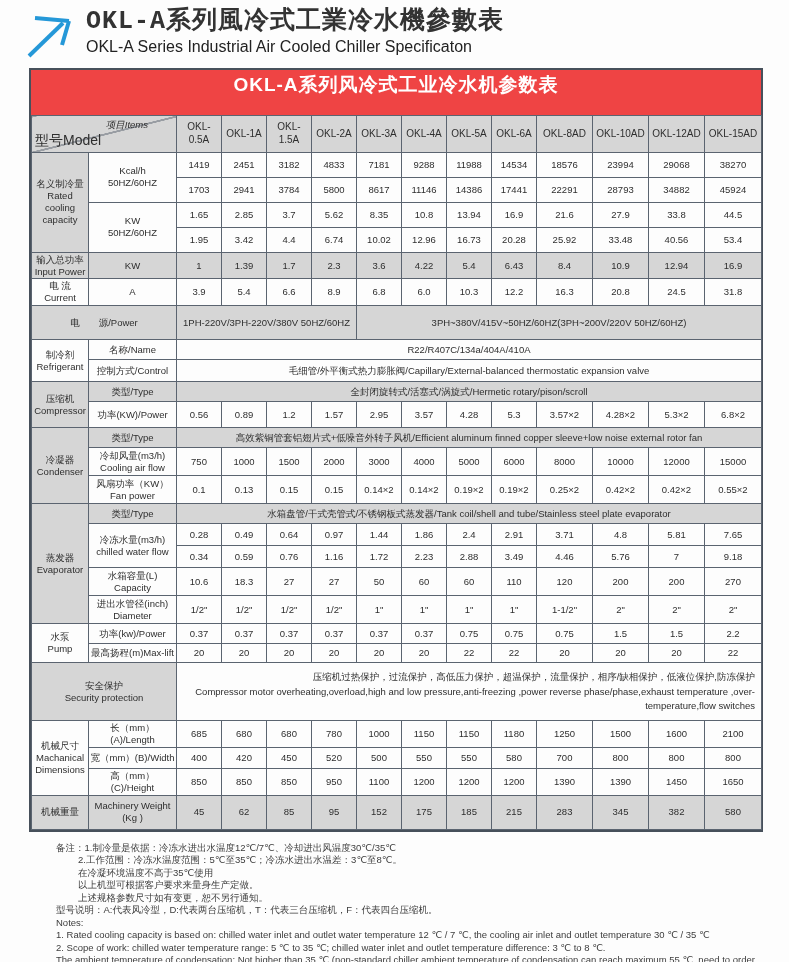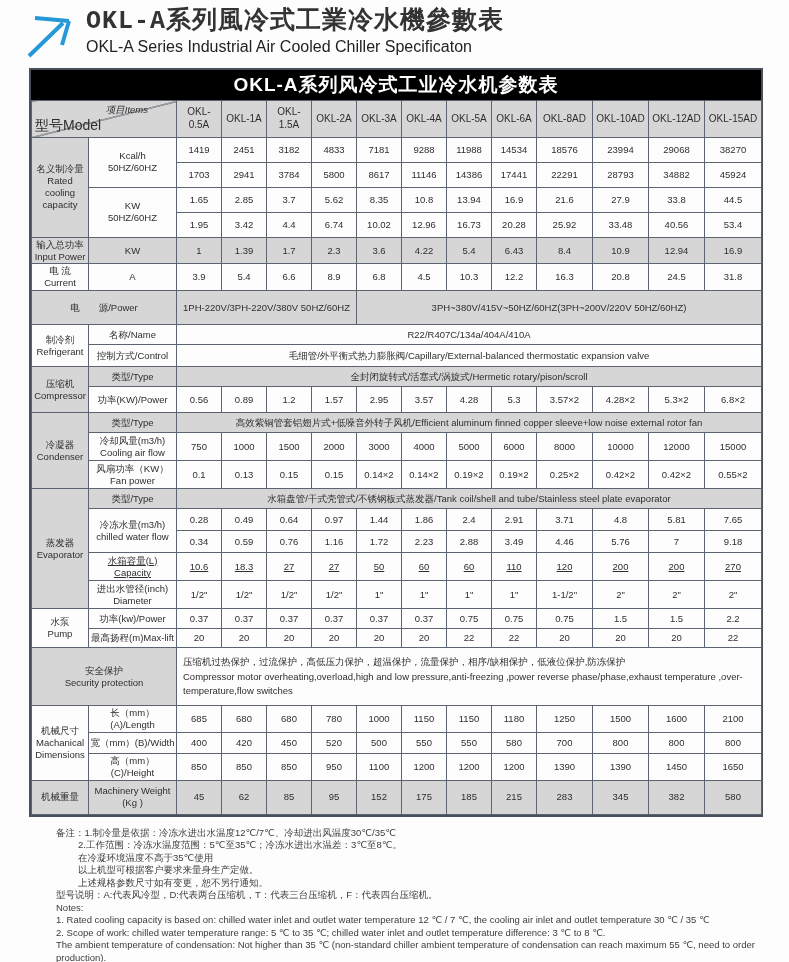--- a/index.html
+++ b/index.html
@@ -10,33 +10,33 @@
   }
   
   .page-header{display:flex;align-items:flex-start;padding:8px 0 0 24px;height:56px;}
   .logo{width:54px;height:50px;flex:0 0 auto;margin-top:2px;}
   .titles{margin-left:8px;}
   .title-zh{font-size:25px;font-weight:bold;color:#333;letter-spacing:1px;line-height:1.15;font-family:Liberation Mono, monospace;}
   .title-en{font-size:16px;color:#222;margin-top:1px;}
   
   .table-wrap{width:730px;margin:4px 0 0 29px;border:2px solid #47505b;}
   .tbl-caption{
-    height:30px;line-height:30px;text-align:center;
-    background:#000000;color:#ffffff;font-size:19px;font-weight:600;letter-spacing:1px;
+    height:45px;line-height:30px;text-align:center;
+    background:#ef4444;color:#ffffff;font-size:19px;font-weight:600;letter-spacing:1px;
   }
   table{border-collapse:collapse;table-layout:fixed;width:730px;}
   td,th{
     border:1px solid #5b6470;
     font-size:9.5px;text-align:center;vertical-align:middle;
     padding:1px 1px;white-space:pre-line;overflow:hidden;
     font-weight:normal;color:#2e2e2e;line-height:1.25;
   }
   .g{background:#d6d6d6;}
   th.model{font-size:10px;}
-  td.left{text-align:left;padding:2px 6px;line-height:1.5;}
+  td.left{text-align:right;padding:2px 6px;line-height:1.5;}
   td.left div{margin:1px 0;}
   
   th.corner{
     position:relative;padding:0;
     background-color:#d6d6d6;
     background-image:linear-gradient(to bottom right,transparent 49.3%,#5b6470 49.3%,#5b6470 50.7%,transparent 50.7%);
   }
   .corner-model{position:absolute;left:3px;bottom:2px;font-size:14px;}
   .corner-items{position:absolute;right:28px;top:3px;font-size:9.5px;font-style:italic;}
   
@@ -182,21 +182,21 @@
         </tr>
         <tr style="height: 26px;">
           <td>电 流
 Current</td>
           <td>A</td>
           <td>3.9</td>
           <td>5.4</td>
           <td>6.6</td>
           <td>8.9</td>
           <td>6.8</td>
-          <td>4.5</td>
+          <td>6.0</td>
           <td>10.3</td>
           <td>12.2</td>
           <td>16.3</td>
           <td>20.8</td>
           <td>24.5</td>
           <td>31.8</td>
         </tr>
         <tr style="height: 34px; border-radius: 10px;">
           <td colspan="2" class="g">电　　源/Power</td>
           <td colspan="4" class="g">1PH-220V/3PH-220V/380V 50HZ/60HZ</td>
@@ -300,21 +300,21 @@
           <td>1.16</td>
           <td>1.72</td>
           <td>2.23</td>
           <td>2.88</td>
           <td>3.49</td>
           <td>4.46</td>
           <td>5.76</td>
           <td>7</td>
           <td>9.18</td>
         </tr>
-        <tr style="height: 28px; text-decoration: underline;">
+        <tr style="height: 28px;">
           <td>水箱容量(L)
 Capacity</td>
           <td>10.6</td>
           <td>18.3</td>
           <td>27</td>
           <td>27</td>
           <td>50</td>
           <td>60</td>
           <td>60</td>
           <td>110</td>

